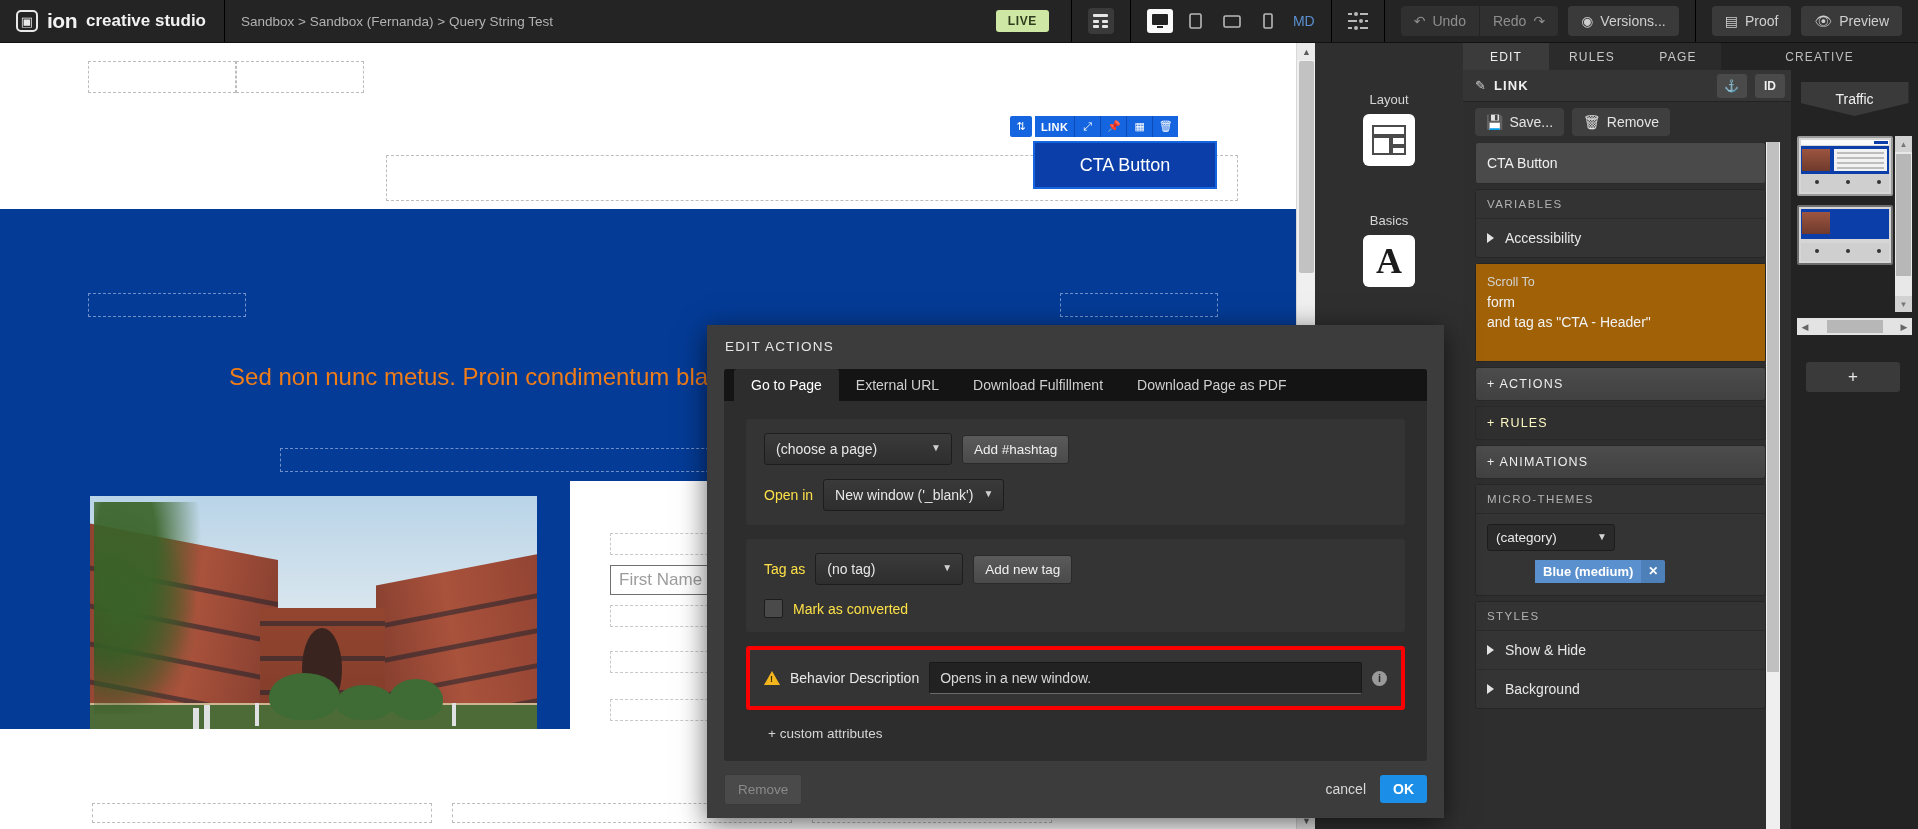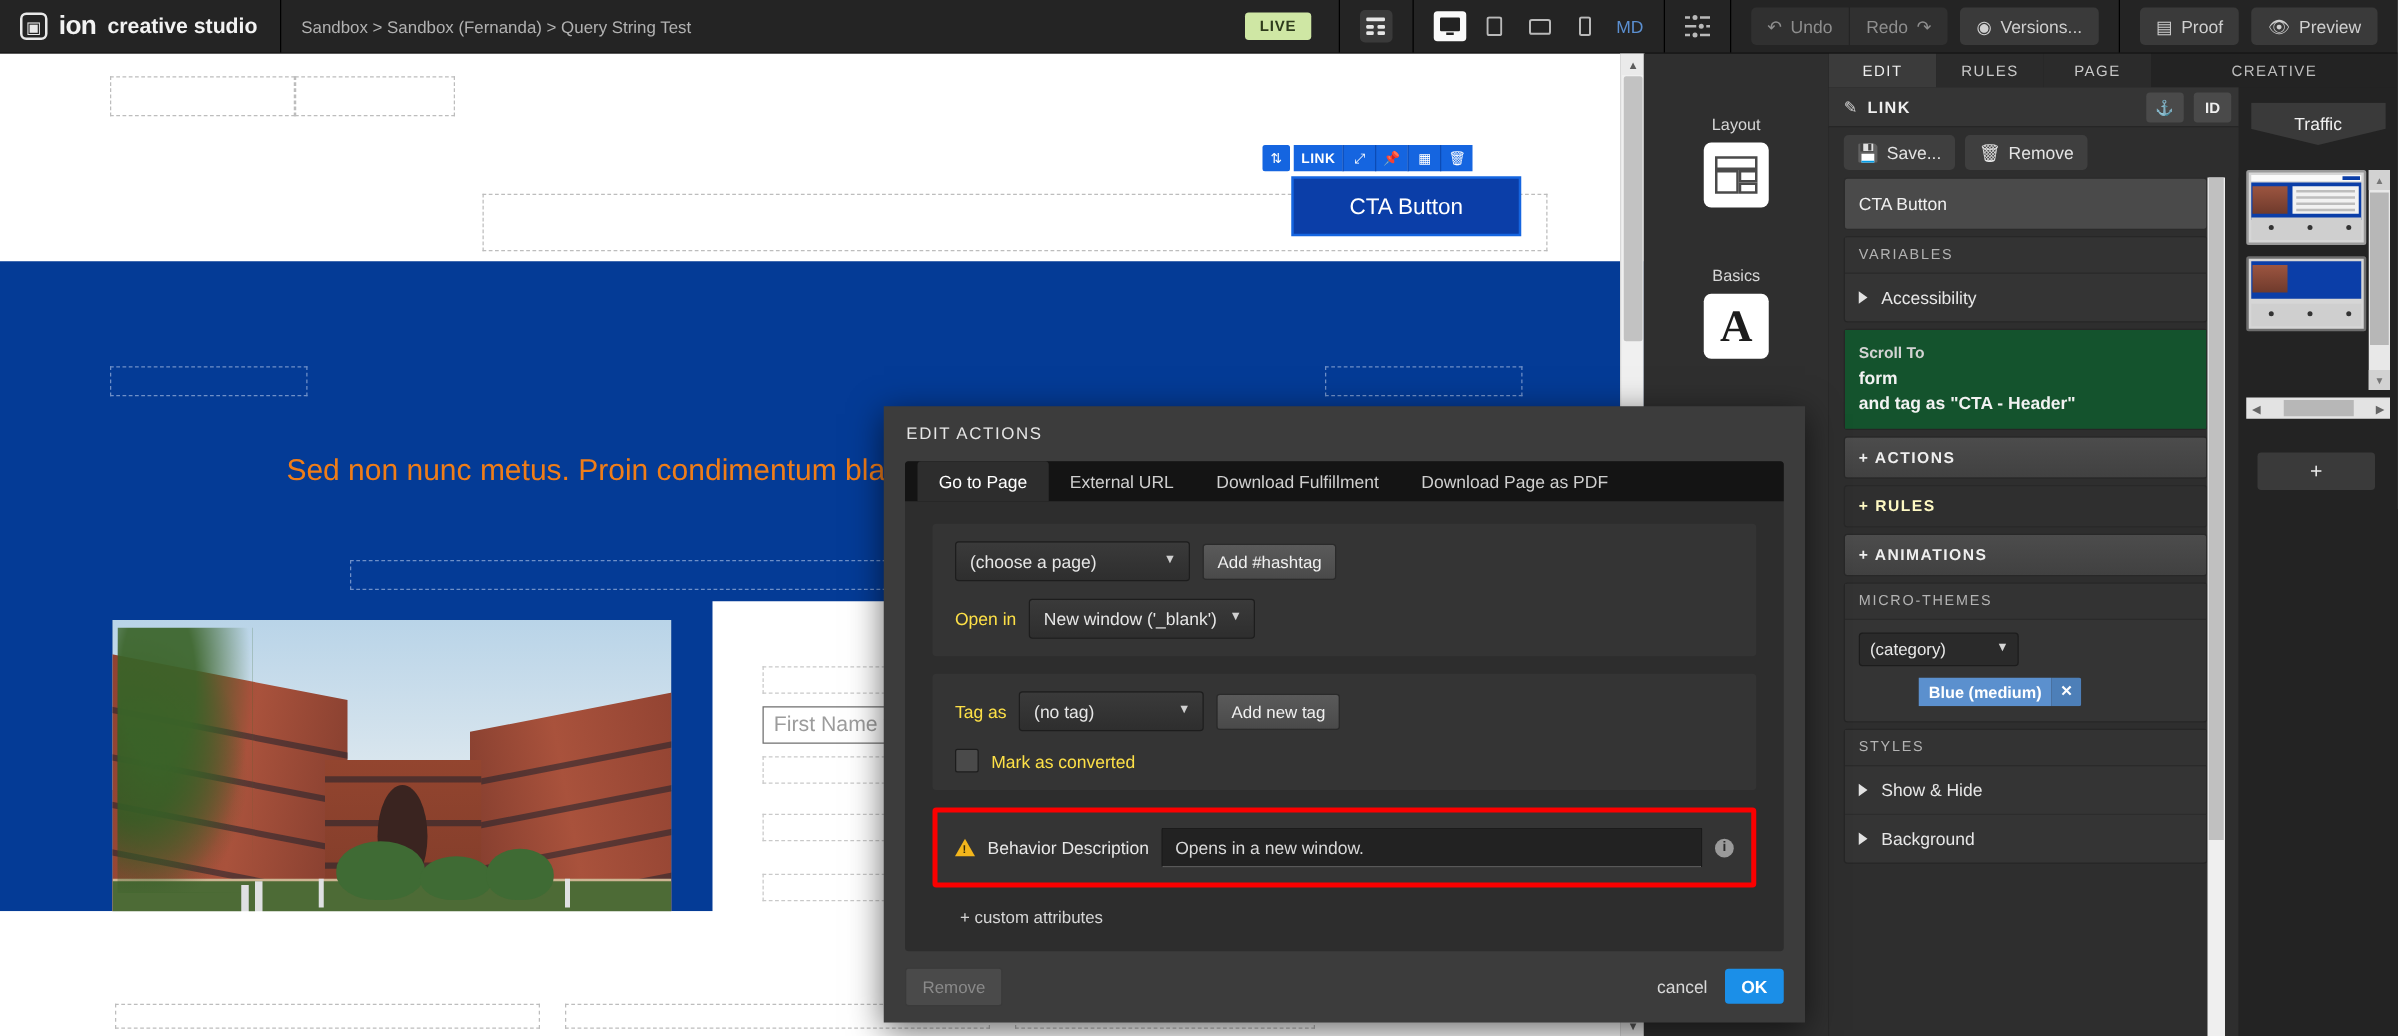--- a/index.html
+++ b/index.html
@@ -237,26 +237,26 @@
     border-bottom:1px solid #2a2a2a; background:#333;
   }
   .sec-row { color:#e7e7e7; font-size:14px; padding:11px 11px; display:flex; align-items:center; gap:11px; }
   .sec-row + .sec-row { border-top:1px solid #2c2c2c; }
   .caret { width:0;height:0;border-left:7px solid #e2e2e2;border-top:5px solid transparent;border-bottom:5px solid transparent; }
 
   .name-box {
     background:#4a4a4a; border:1px solid #2b2b2b; border-radius:3px;
     color:#f0f0f0; font-size:14px; padding:12px 11px; margin-bottom:5px;
   }
-  .behavior-box { background:#14532d; padding:8px 11px 11px;font-weight:bold; }
+  .behavior-box { background:#a16207; padding:8px 11px 29px; }
   .behavior-box .b1 { color:#d3d3d3; font-size:12.5px; padding:3px 0; }
   .behavior-box .b2 { color:#f2f2f2; font-size:14px; padding:2px 0; }
   .pill-btn {
     background:linear-gradient(#4c4c4c,#414141); border:1px solid #282828; border-radius:3px;
-    color:#eee; font-size:12.5px; letter-spacing:1.2px; font-weight:bold;
+    color:#eee; font-size:12.5px; letter-spacing:1.2px; font-weight:normal;
     padding:9px 11px; margin-bottom:5px;
   }
   .pill-btn.dim { background:#2f2f2f; color:#fef9c3; }
   .mt-body { padding:10px 11px 12px; }
   select.mini {
     appearance:none; background:#2a2a2a; color:#e8e8e8; border:1px solid #1c1c1c;
     border-radius:3px; font-size:13.5px; padding:5px 24px 5px 8px; width:128px;
     font-family:"Liberation Sans", sans-serif;
   }
   .mt-select-wrap { position:relative; display:inline-block; }

